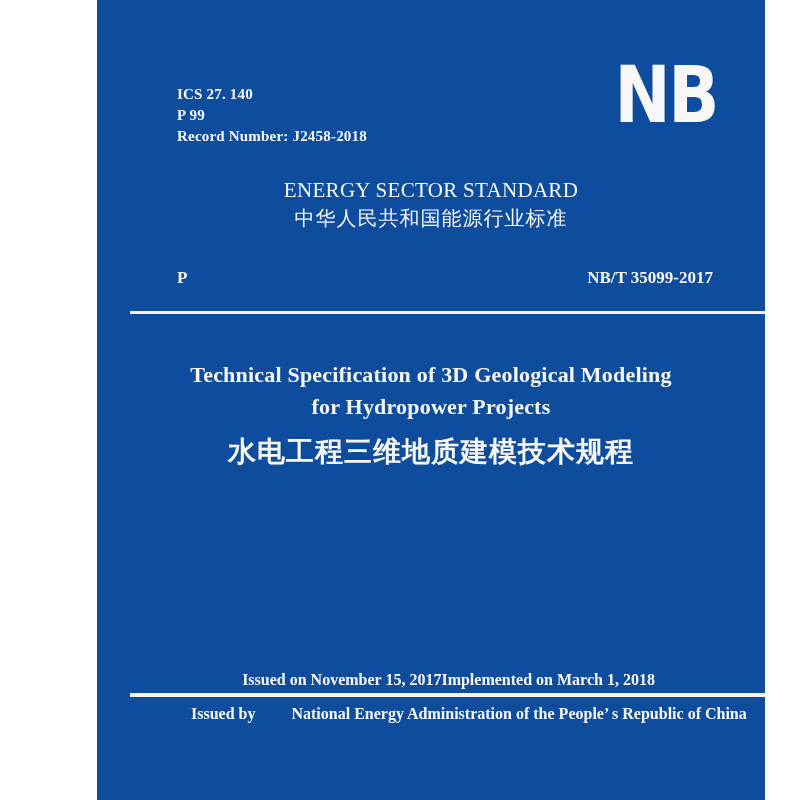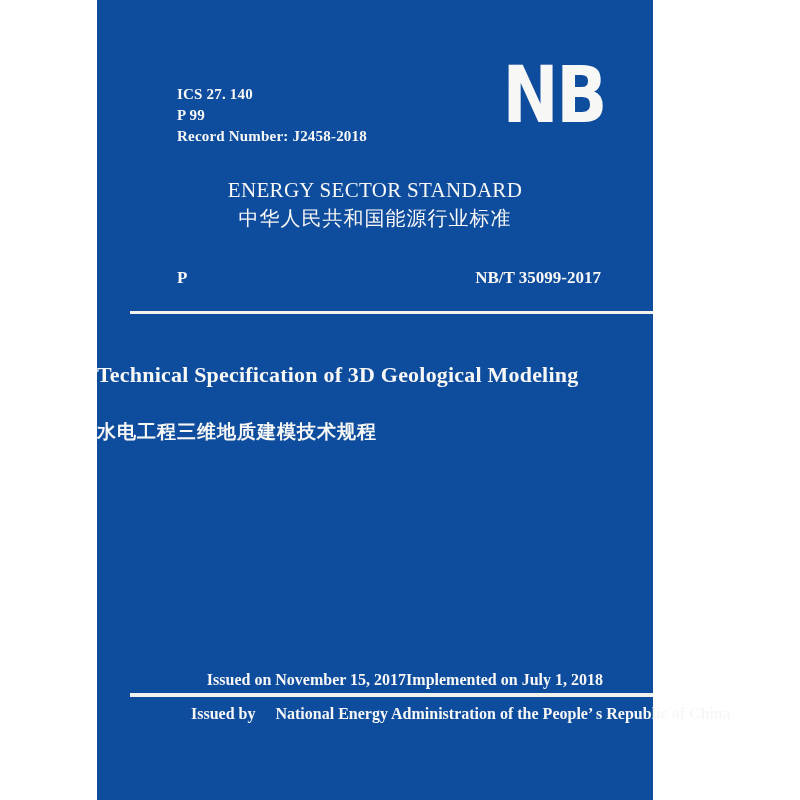--- a/index.html
+++ b/index.html
@@ -14,21 +14,21 @@
     position: relative;
     width: 800px;
     height: 800px;
     background: #ffffff;
     overflow: hidden;
   }
   .cover {
     position: absolute;
     left: 97px;
     top: 0;
-    width: 556px;
+    width: 668px;
     height: 800px;
     background: #0e4c9e;
     color: #f7f7f5;
   }
   .cover * { color: #f7f7f5; }
 
   .meta {
     position: absolute;
     left: 80px;
     top: 84px;
@@ -92,64 +92,65 @@
     right: 0;
     top: 311px;
     height: 3px;
   }
 
   .title-block {
     position: absolute;
     left: 0;
     right: 0;
     top: 359px;
+    text-align: center;
     white-space: nowrap;
   }
   .t-en {
     font-size: 22px;
     font-weight: bold;
     line-height: 32px;
     letter-spacing: 0.2px;
   }
   .t-zh {
-    font-size: 19px;
+    font-size: 28px;
     font-weight: bold;
-    margin-top: 28px;
+    margin-top: 10px;
     letter-spacing: 1px;
     font-family: "DejaVu Sans", "Liberation Sans", sans-serif;
   }
 
   .footer-row1 {
     position: absolute;
     left: 85px;
     right: 50px;
     top: 671px;
     display: flex;
-    justify-content: flex-end;
+    justify-content: center;
     font-size: 16px;
     font-weight: bold;
     white-space: nowrap;
   }
   .rule-bottom {
     left: 33px;
     right: 0;
     top: 693px;
     height: 4px;
   }
   .footer-row2 {
     position: absolute;
     left: 94px;
     right: 30px;
     top: 705px;
     font-size: 16px;
     font-weight: bold;
     white-space: nowrap;
   }
   .footer-row2 .org {
-    margin-left: 16px;
+    margin-left: 32px;
   }
 </style>
 </head>
 <body>
 
 <div class="page">
   <div class="cover">
 
     <div class="meta">
       <div>ICS 27. 140</div>
@@ -166,26 +167,27 @@
 
     <div class="code-row">
       <span>P</span>
       <span>NB/T 35099-2017</span>
     </div>
 
     <div class="rule rule-top"></div>
 
     <div class="title-block">
       <div class="t-en">Technical Specification of 3D Geological Modeling</div>
+      <div class="t-en">for Hydropower Projects</div>
       <div class="t-zh">水电工程三维地质建模技术规程</div>
     </div>
 
     <div class="footer-row1">
       <span>Issued on November 15, 2017</span>
-      <span>Implemented on July 1, 2018</span>
+      <span>Implemented on March 1, 2018</span>
     </div>
 
     <div class="rule rule-bottom"></div>
 
     <div class="footer-row2">
       <span>Issued by</span>
       <span class="org">National Energy Administration of the People’ s Republic of China</span>
     </div>
 
   </div>

